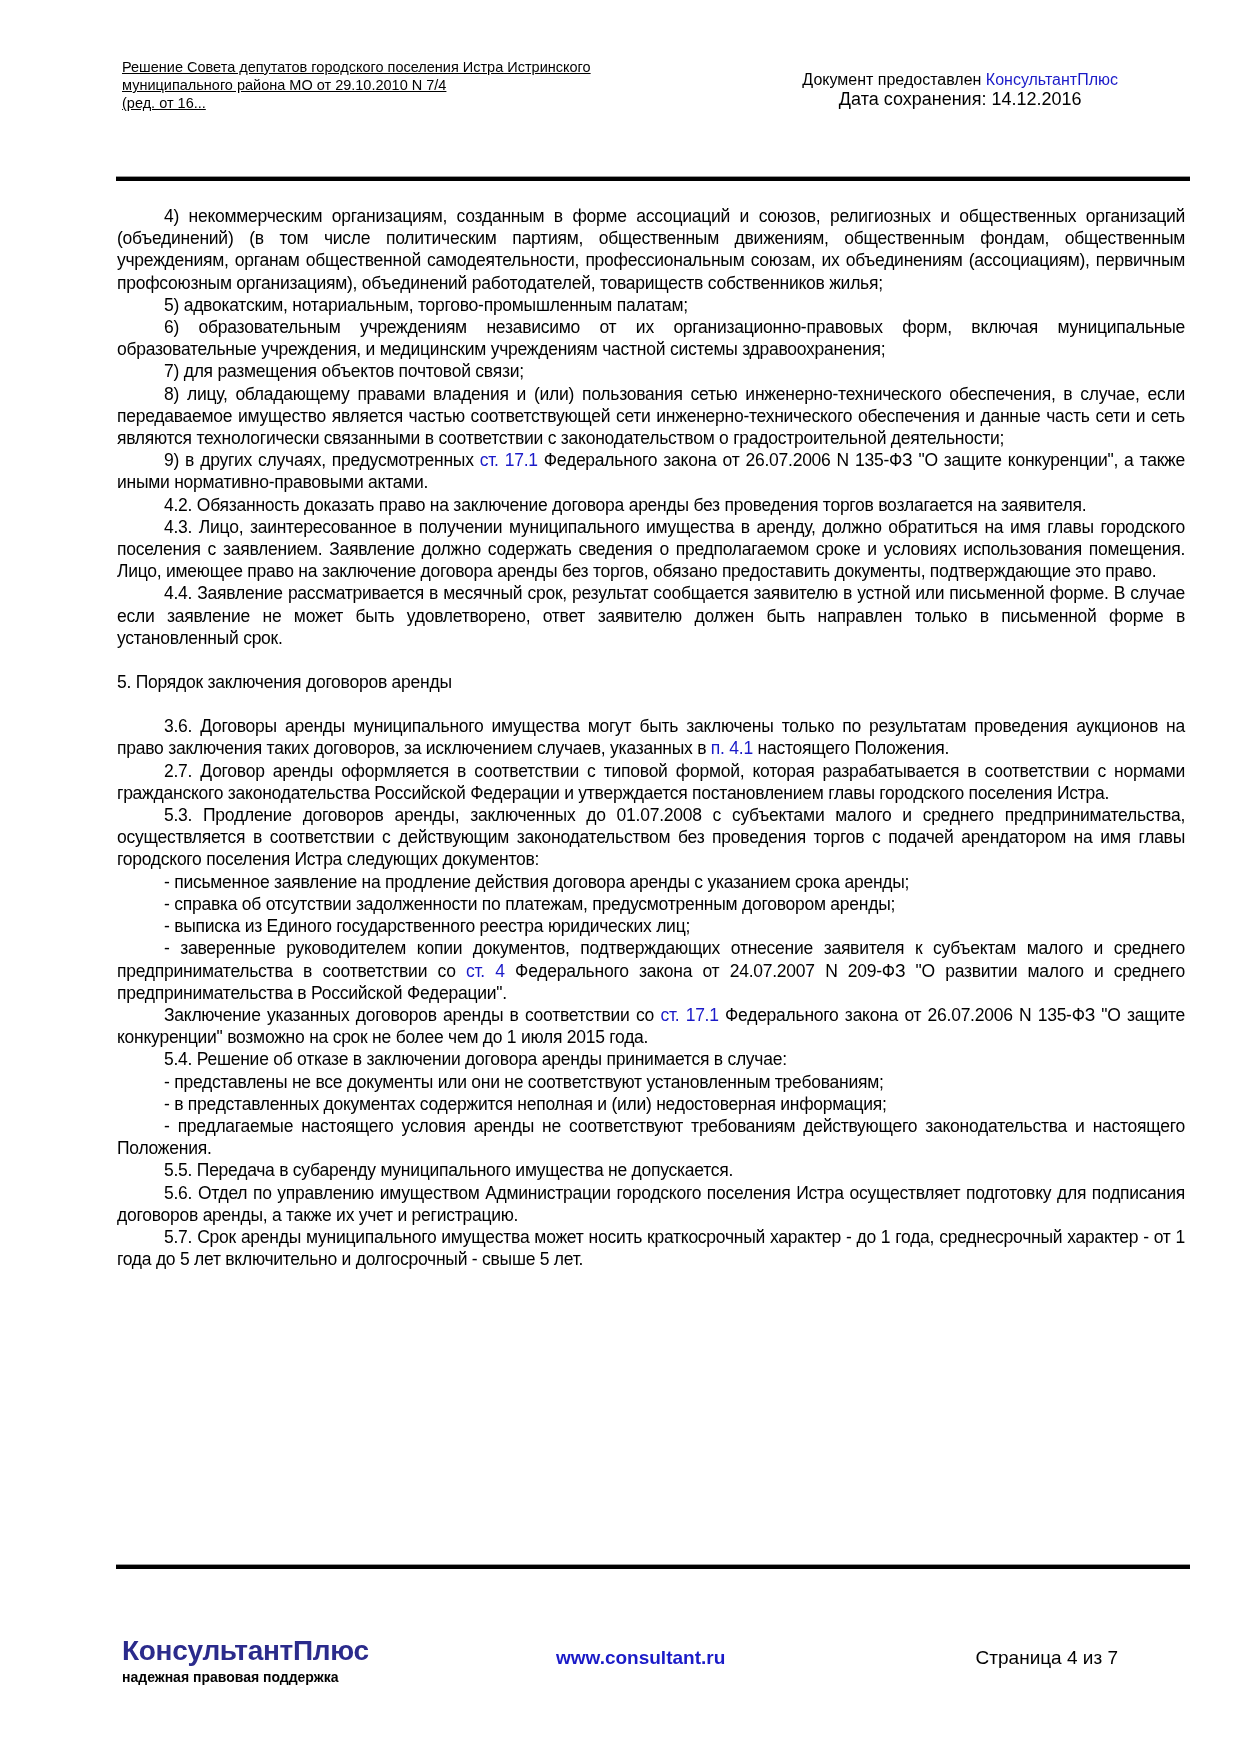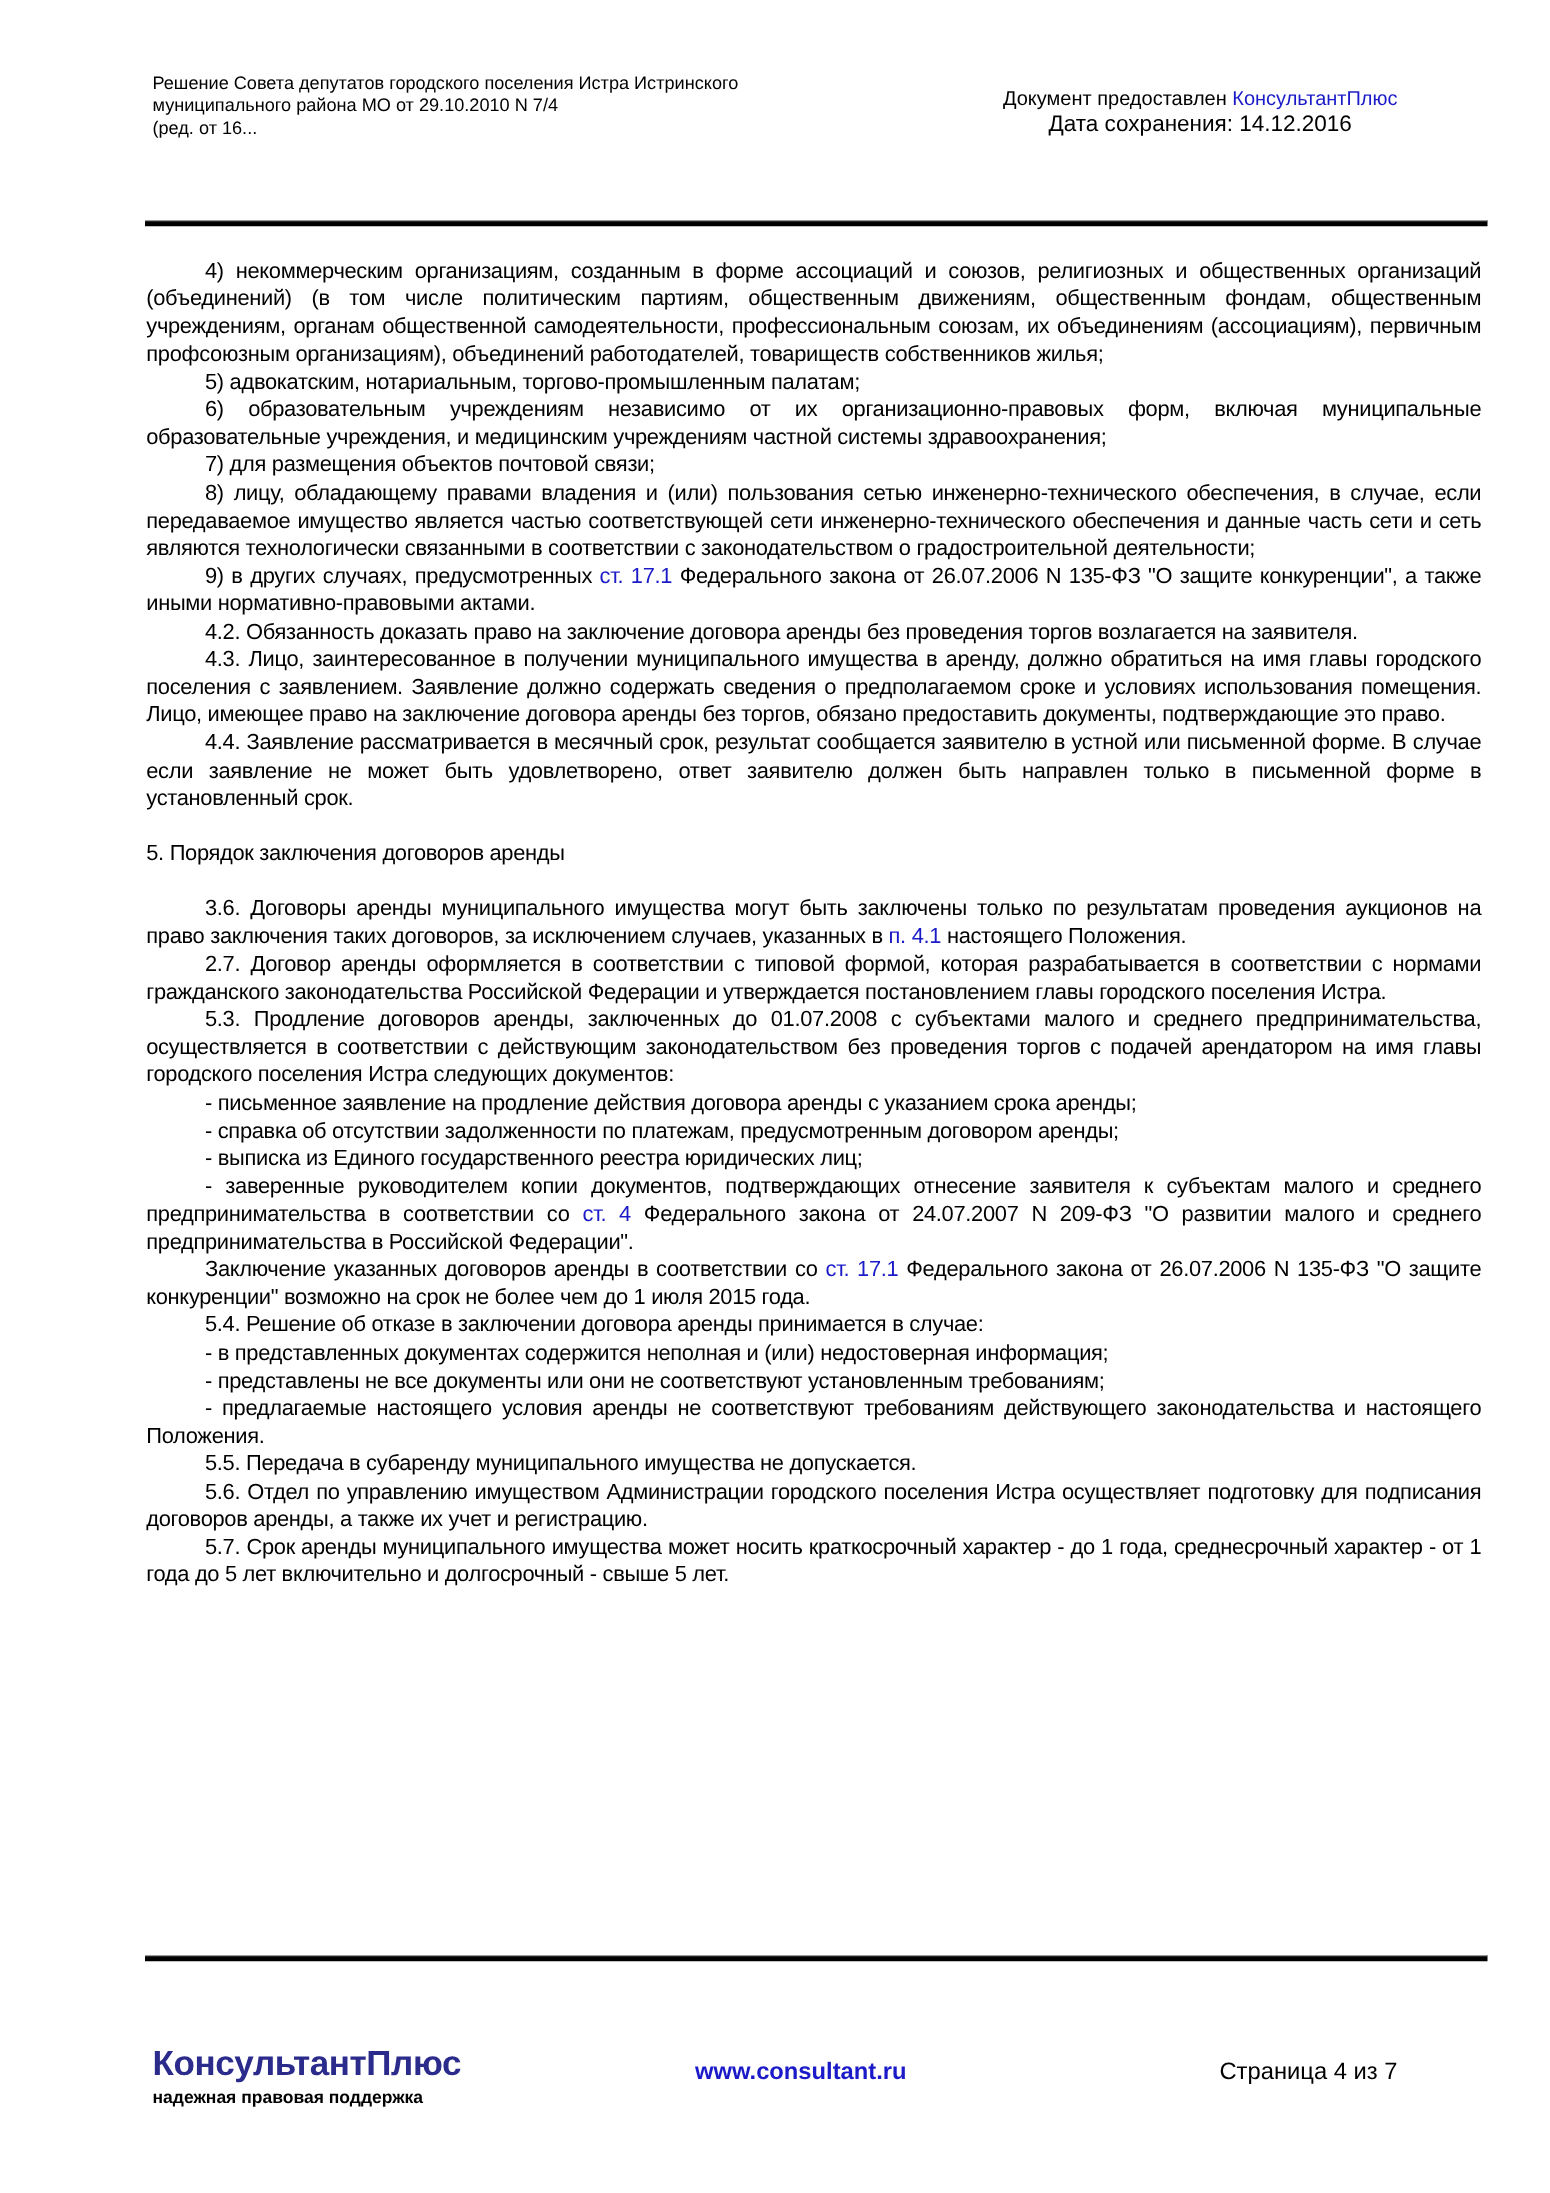--- a/index.html
+++ b/index.html
@@ -1,19 +1,19 @@
 <!DOCTYPE html>
 <html><head>
 <meta charset="utf-8">
 <style>
   html, body { margin: 0; padding: 0; background: #ffffff; }
   body { width: 1240px; height: 1754px; position: relative; overflow: hidden;
          font-family: "Liberation Sans", sans-serif; color: #000; }
   .hdr-left { position: absolute; left: 122px; top: 58px; width: 600px;
-              font-size: 14.5px; line-height: 18px; color: #000; }
+              font-size: 14.5px; line-height: 18px; color: #000; text-decoration: underline; }
   .hdr-right { position: absolute; right: 122px; top: 70px; text-align: center;
                font-size: 16px; line-height: 20px; }
   .hdr-right .date { font-size: 18px; line-height: 18px; }
   .brand { color: #1a1ac8; }
   .rule { position: absolute; left: 116px; width: 1074px; height: 4px; background: #000; border-top: 1px solid #999; }
   .rule.top { top: 176px; }
   .rule.bottom { top: 1564px; }
   .content { position: absolute; left: 117px; top: 205px; width: 1068px;
              font-size: 17.5px; line-height: 22.2px; text-align: justify;
              letter-spacing: -0.25px; }
@@ -57,22 +57,22 @@
 
   <p><span>3.6. Договоры аренды муниципального имущества могут быть заключены только по результатам проведения аукционов на право заключения таких договоров, за исключением случаев, указанных в </span><span class="link">п. 4.1</span><span> настоящего Положения.</span></p>
   <p>2.7. Договор аренды оформляется в соответствии с типовой формой, которая разрабатывается в соответствии с нормами гражданского законодательства Российской Федерации и утверждается постановлением главы городского поселения Истра.</p>
   <p>5.3. Продление договоров аренды, заключенных до 01.07.2008 с субъектами малого и среднего предпринимательства, осуществляется в соответствии с действующим законодательством без проведения торгов с подачей арендатором на имя главы городского поселения Истра следующих документов:</p>
   <p>- письменное заявление на продление действия договора аренды с указанием срока аренды;</p>
   <p>- справка об отсутствии задолженности по платежам, предусмотренным договором аренды;</p>
   <p>- выписка из Единого государственного реестра юридических лиц;</p>
   <p><span>- заверенные руководителем копии документов, подтверждающих отнесение заявителя к субъектам малого и среднего предпринимательства в соответствии со </span><span class="link">ст. 4</span><span> Федерального закона от 24.07.2007 N 209-ФЗ "О развитии малого и среднего предпринимательства в Российской Федерации".</span></p>
   <p><span>Заключение указанных договоров аренды в соответствии со </span><span class="link">ст. 17.1</span><span> Федерального закона от 26.07.2006 N 135-ФЗ "О защите конкуренции" возможно на срок не более чем до 1 июля 2015 года.</span></p>
   <p>5.4. Решение об отказе в заключении договора аренды принимается в случае:</p>
+  <p>- представлены не все документы или они не соответствуют установленным требованиям;</p>
   <p>- в представленных документах содержится неполная и (или) недостоверная информация;</p>
-  <p>- представлены не все документы или они не соответствуют установленным требованиям;</p>
   <p>- предлагаемые настоящего условия аренды не соответствуют требованиям действующего законодательства и настоящего Положения.</p>
   <p>5.5. Передача в субаренду муниципального имущества не допускается.</p>
   <p>5.6. Отдел по управлению имуществом Администрации городского поселения Истра осуществляет подготовку для подписания договоров аренды, а также их учет и регистрацию.</p>
   <p>5.7. Срок аренды муниципального имущества может носить краткосрочный характер - до 1 года, среднесрочный характер - от 1 года до 5 лет включительно и долгосрочный - свыше 5 лет.</p>
 </div>
 
 <div class="rule bottom"></div>
 
 <div class="footer-logo">
   <div class="name">КонсультантПлюс</div>

